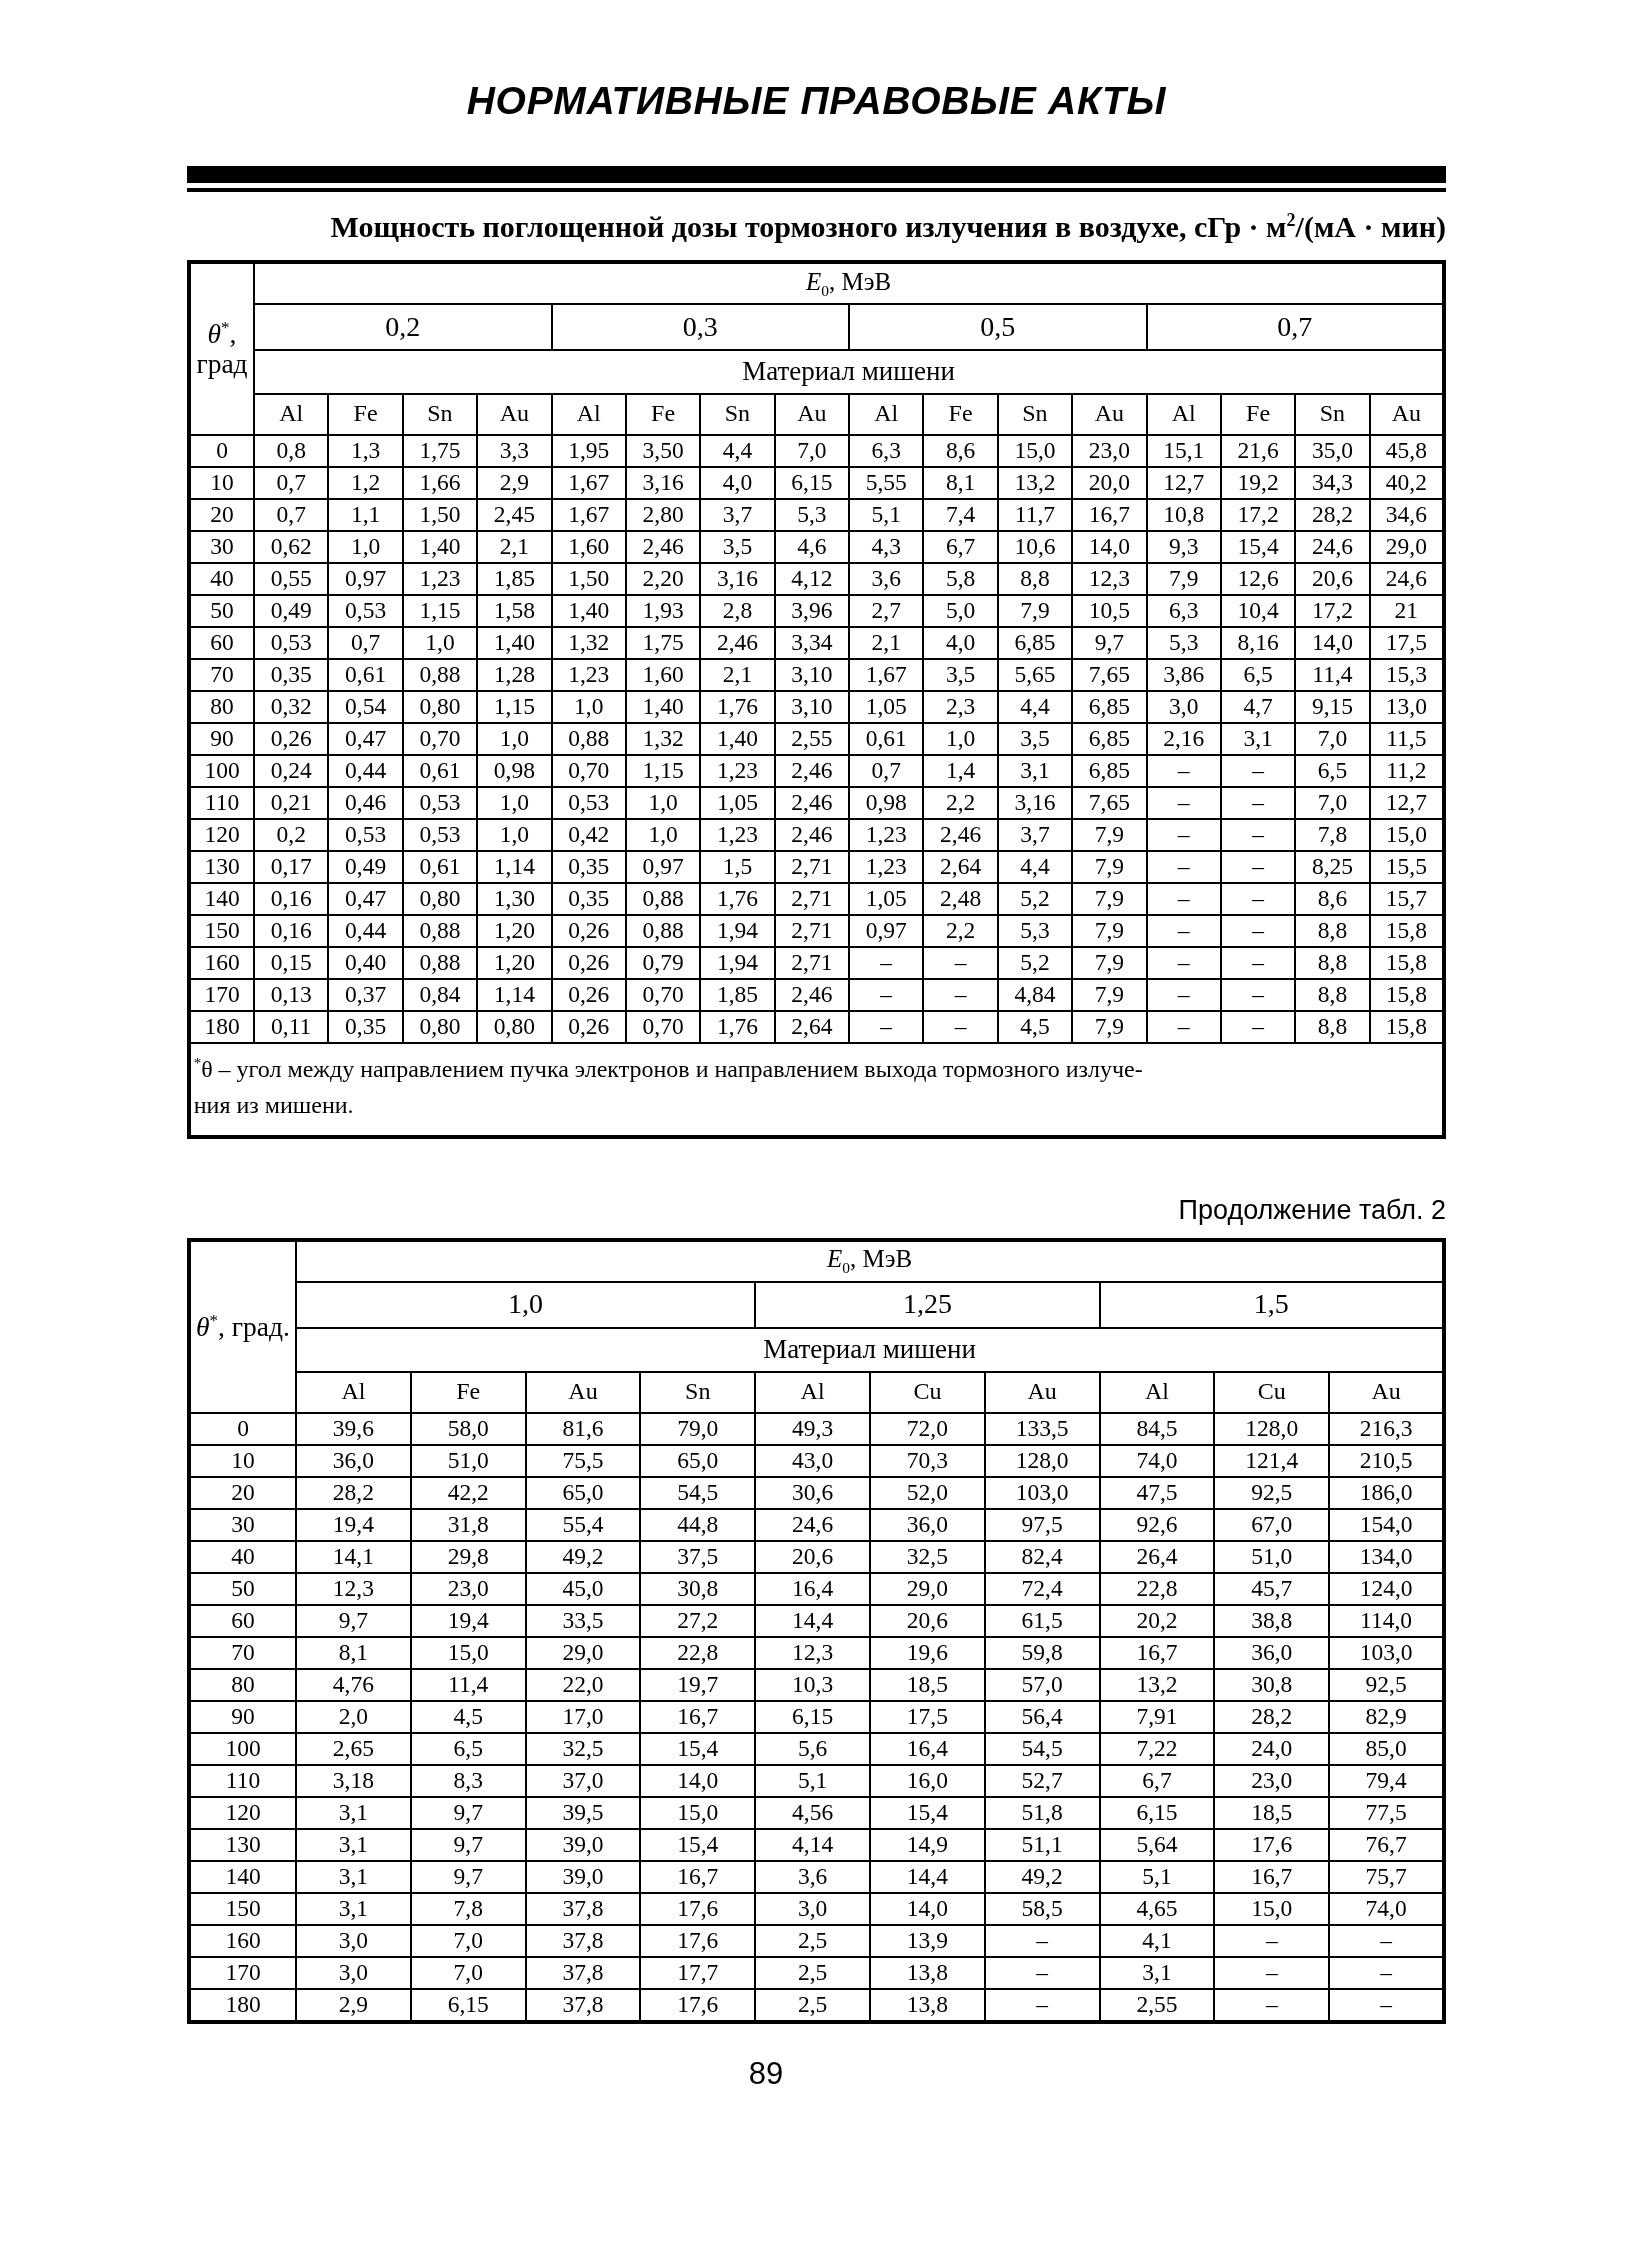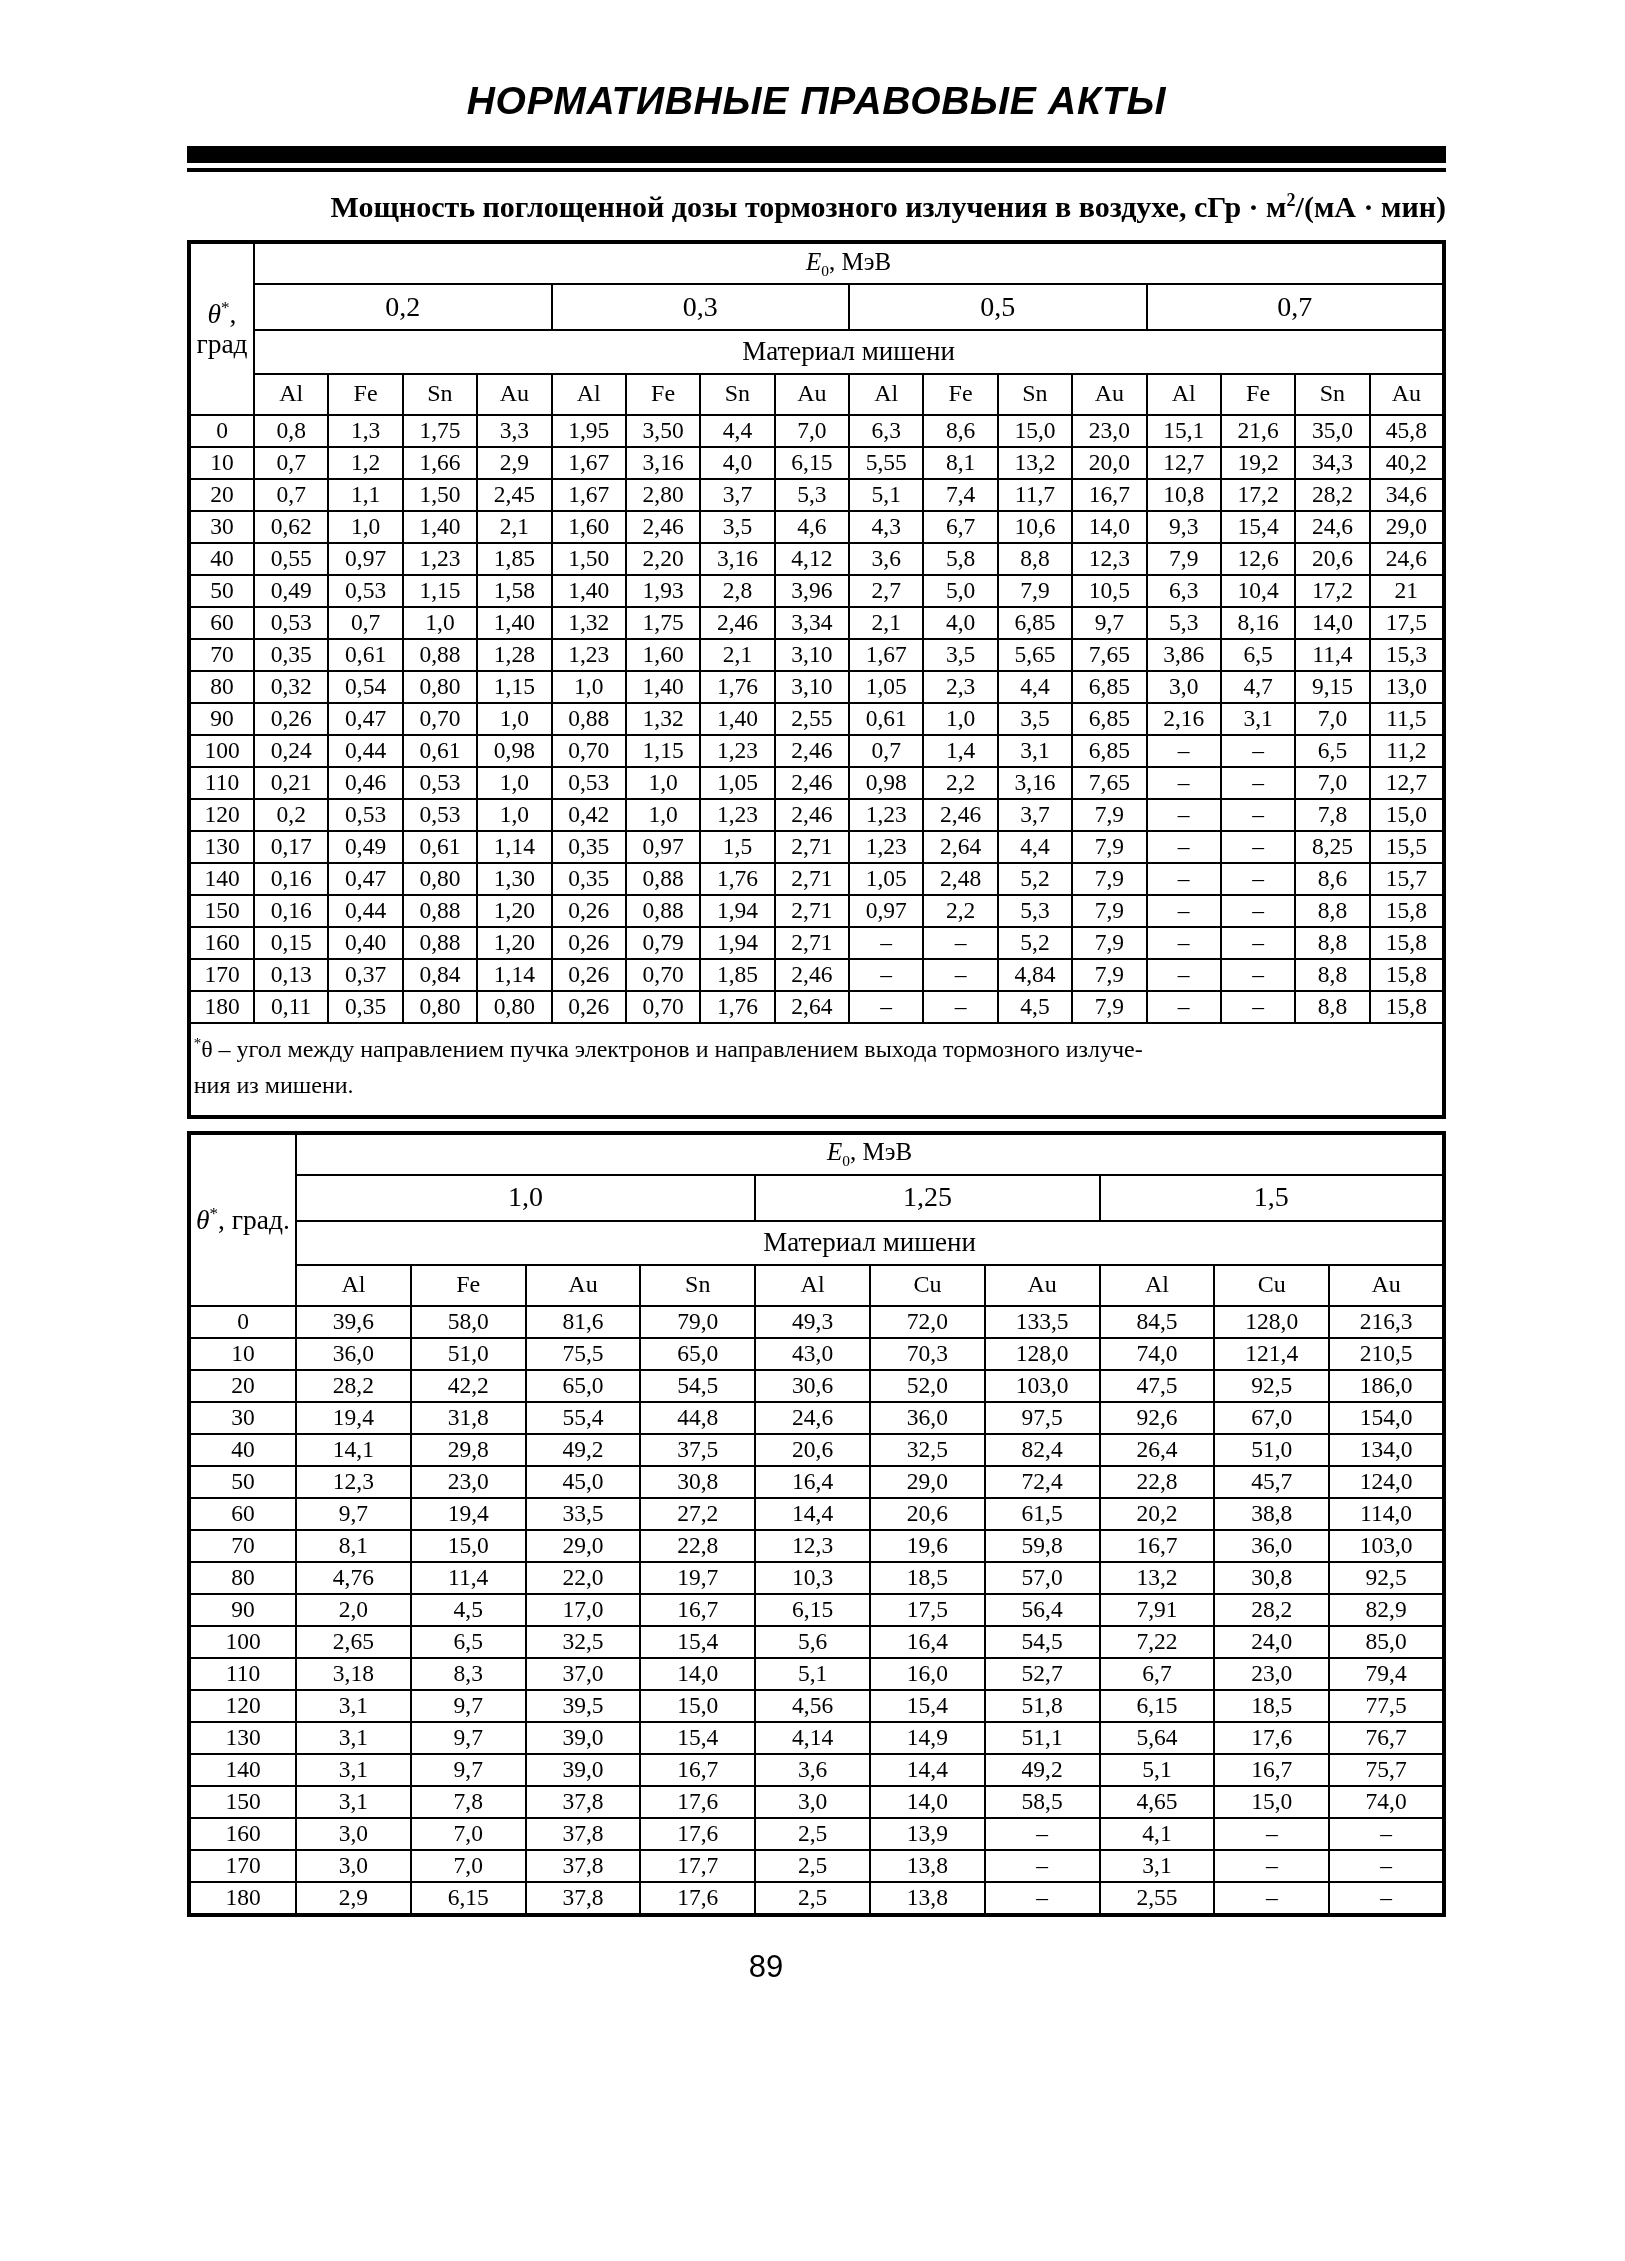--- a/index.html
+++ b/index.html
@@ -5,21 +5,21 @@
   html,body { margin:0; padding:0; background:#e8e8e8; }
   .page {
     position:relative; width:1626px; height:2261px; background:#ffffff;
     font-family:"Liberation Serif", serif; color:#000; overflow:hidden;
   }
   .content { position:absolute; left:187px; top:79px; width:1259px; }
 
   .doc-header {
     text-align:center; font-family:"Liberation Sans", sans-serif;
     font-style:italic; font-weight:700; font-size:39px; letter-spacing:0.7px;
-    margin:0 0 23px 0; white-space:nowrap;
+    margin:0 0 43px 0; white-space:nowrap;
   }
   .rule-thick { height:17px; background:#000; }
   .rule-thin  { height:4px;  background:#000; margin-top:5.4px; }
 
   .caption {
     text-align:right; font-family:"Liberation Sans", sans-serif;
     font-size:27px; margin:36px 0 0 0;
   }
   .caption.second { margin-top:56px; }
 
@@ -488,20 +488,21 @@
             <td>–</td>
             <td>8,8</td>
             <td>15,8</td>
           </tr>
           <tr class="footnote-row">
             <td colspan="17"><sup>*</sup>θ – угол между направлением пучка электронов и направлением выхода тормозного излуче-<br>ния из мишени.</td>
           </tr>
         </tbody>
       </table>
 
+    <div class="caption second">Продолжение табл. 2</div>
 
     <table class="dose t2">
         <colgroup>
           <col style="width: 107px;">
           <col>
           <col>
           <col>
           <col>
           <col>
           <col>

